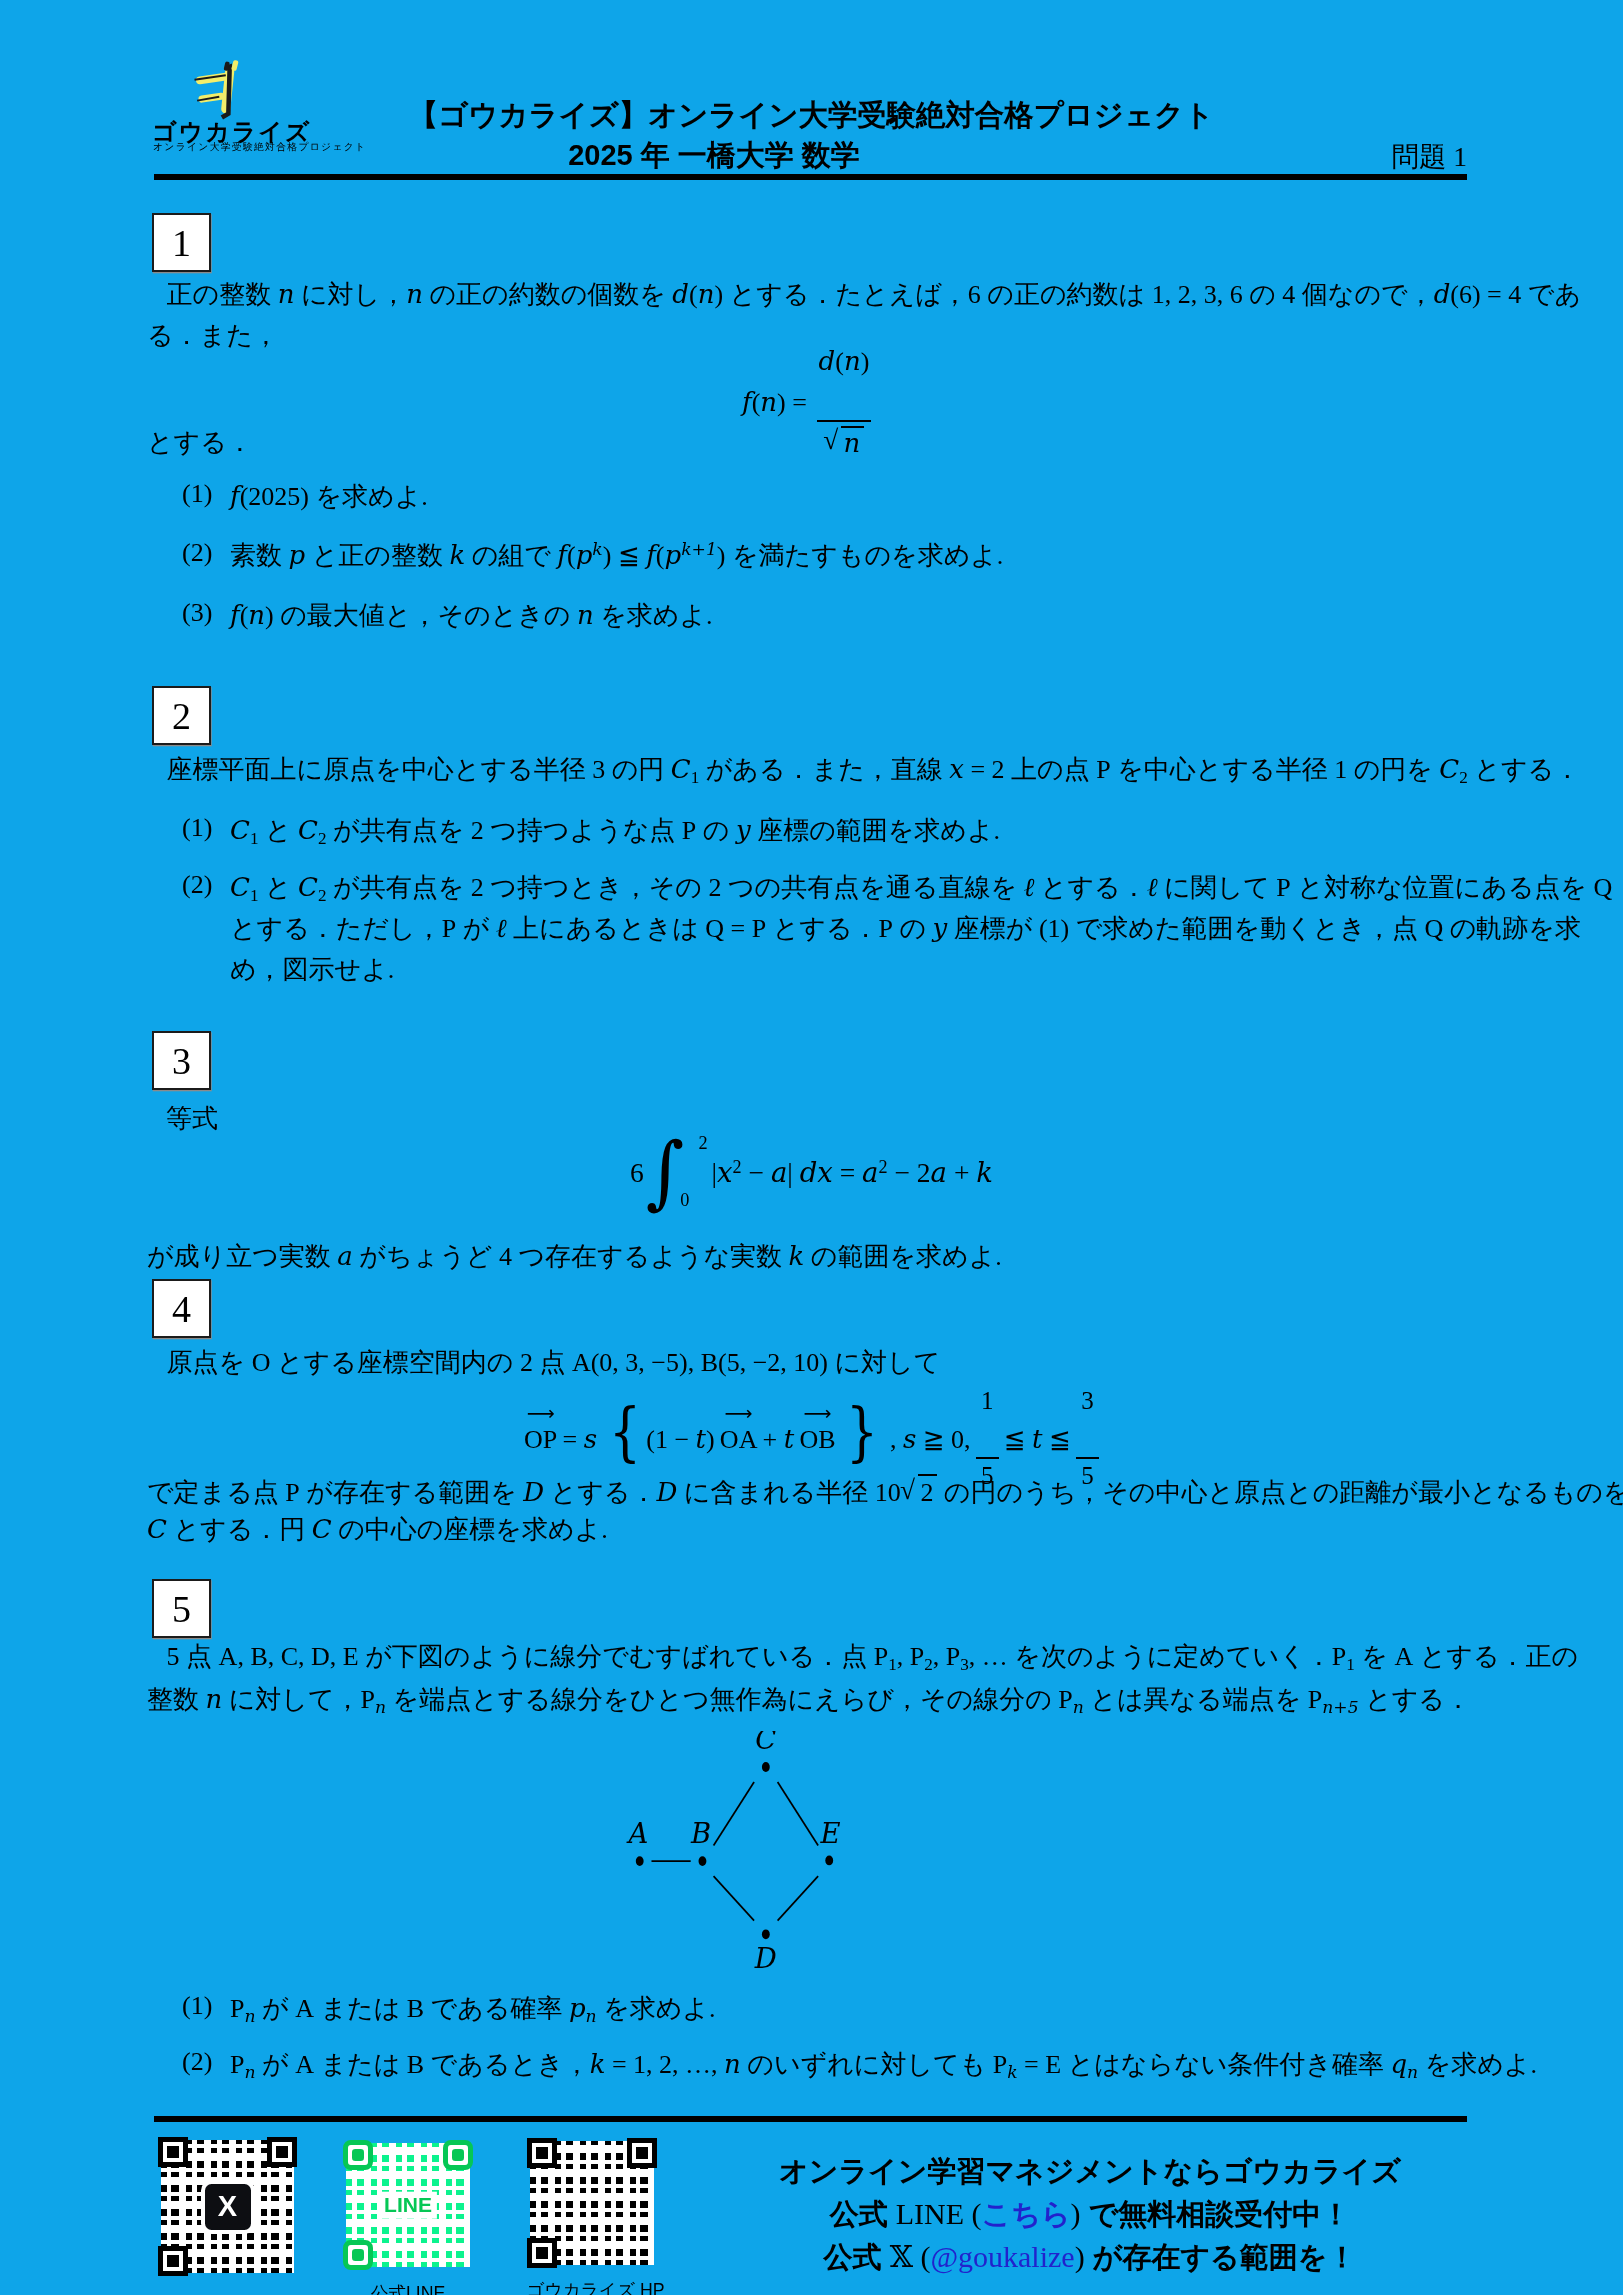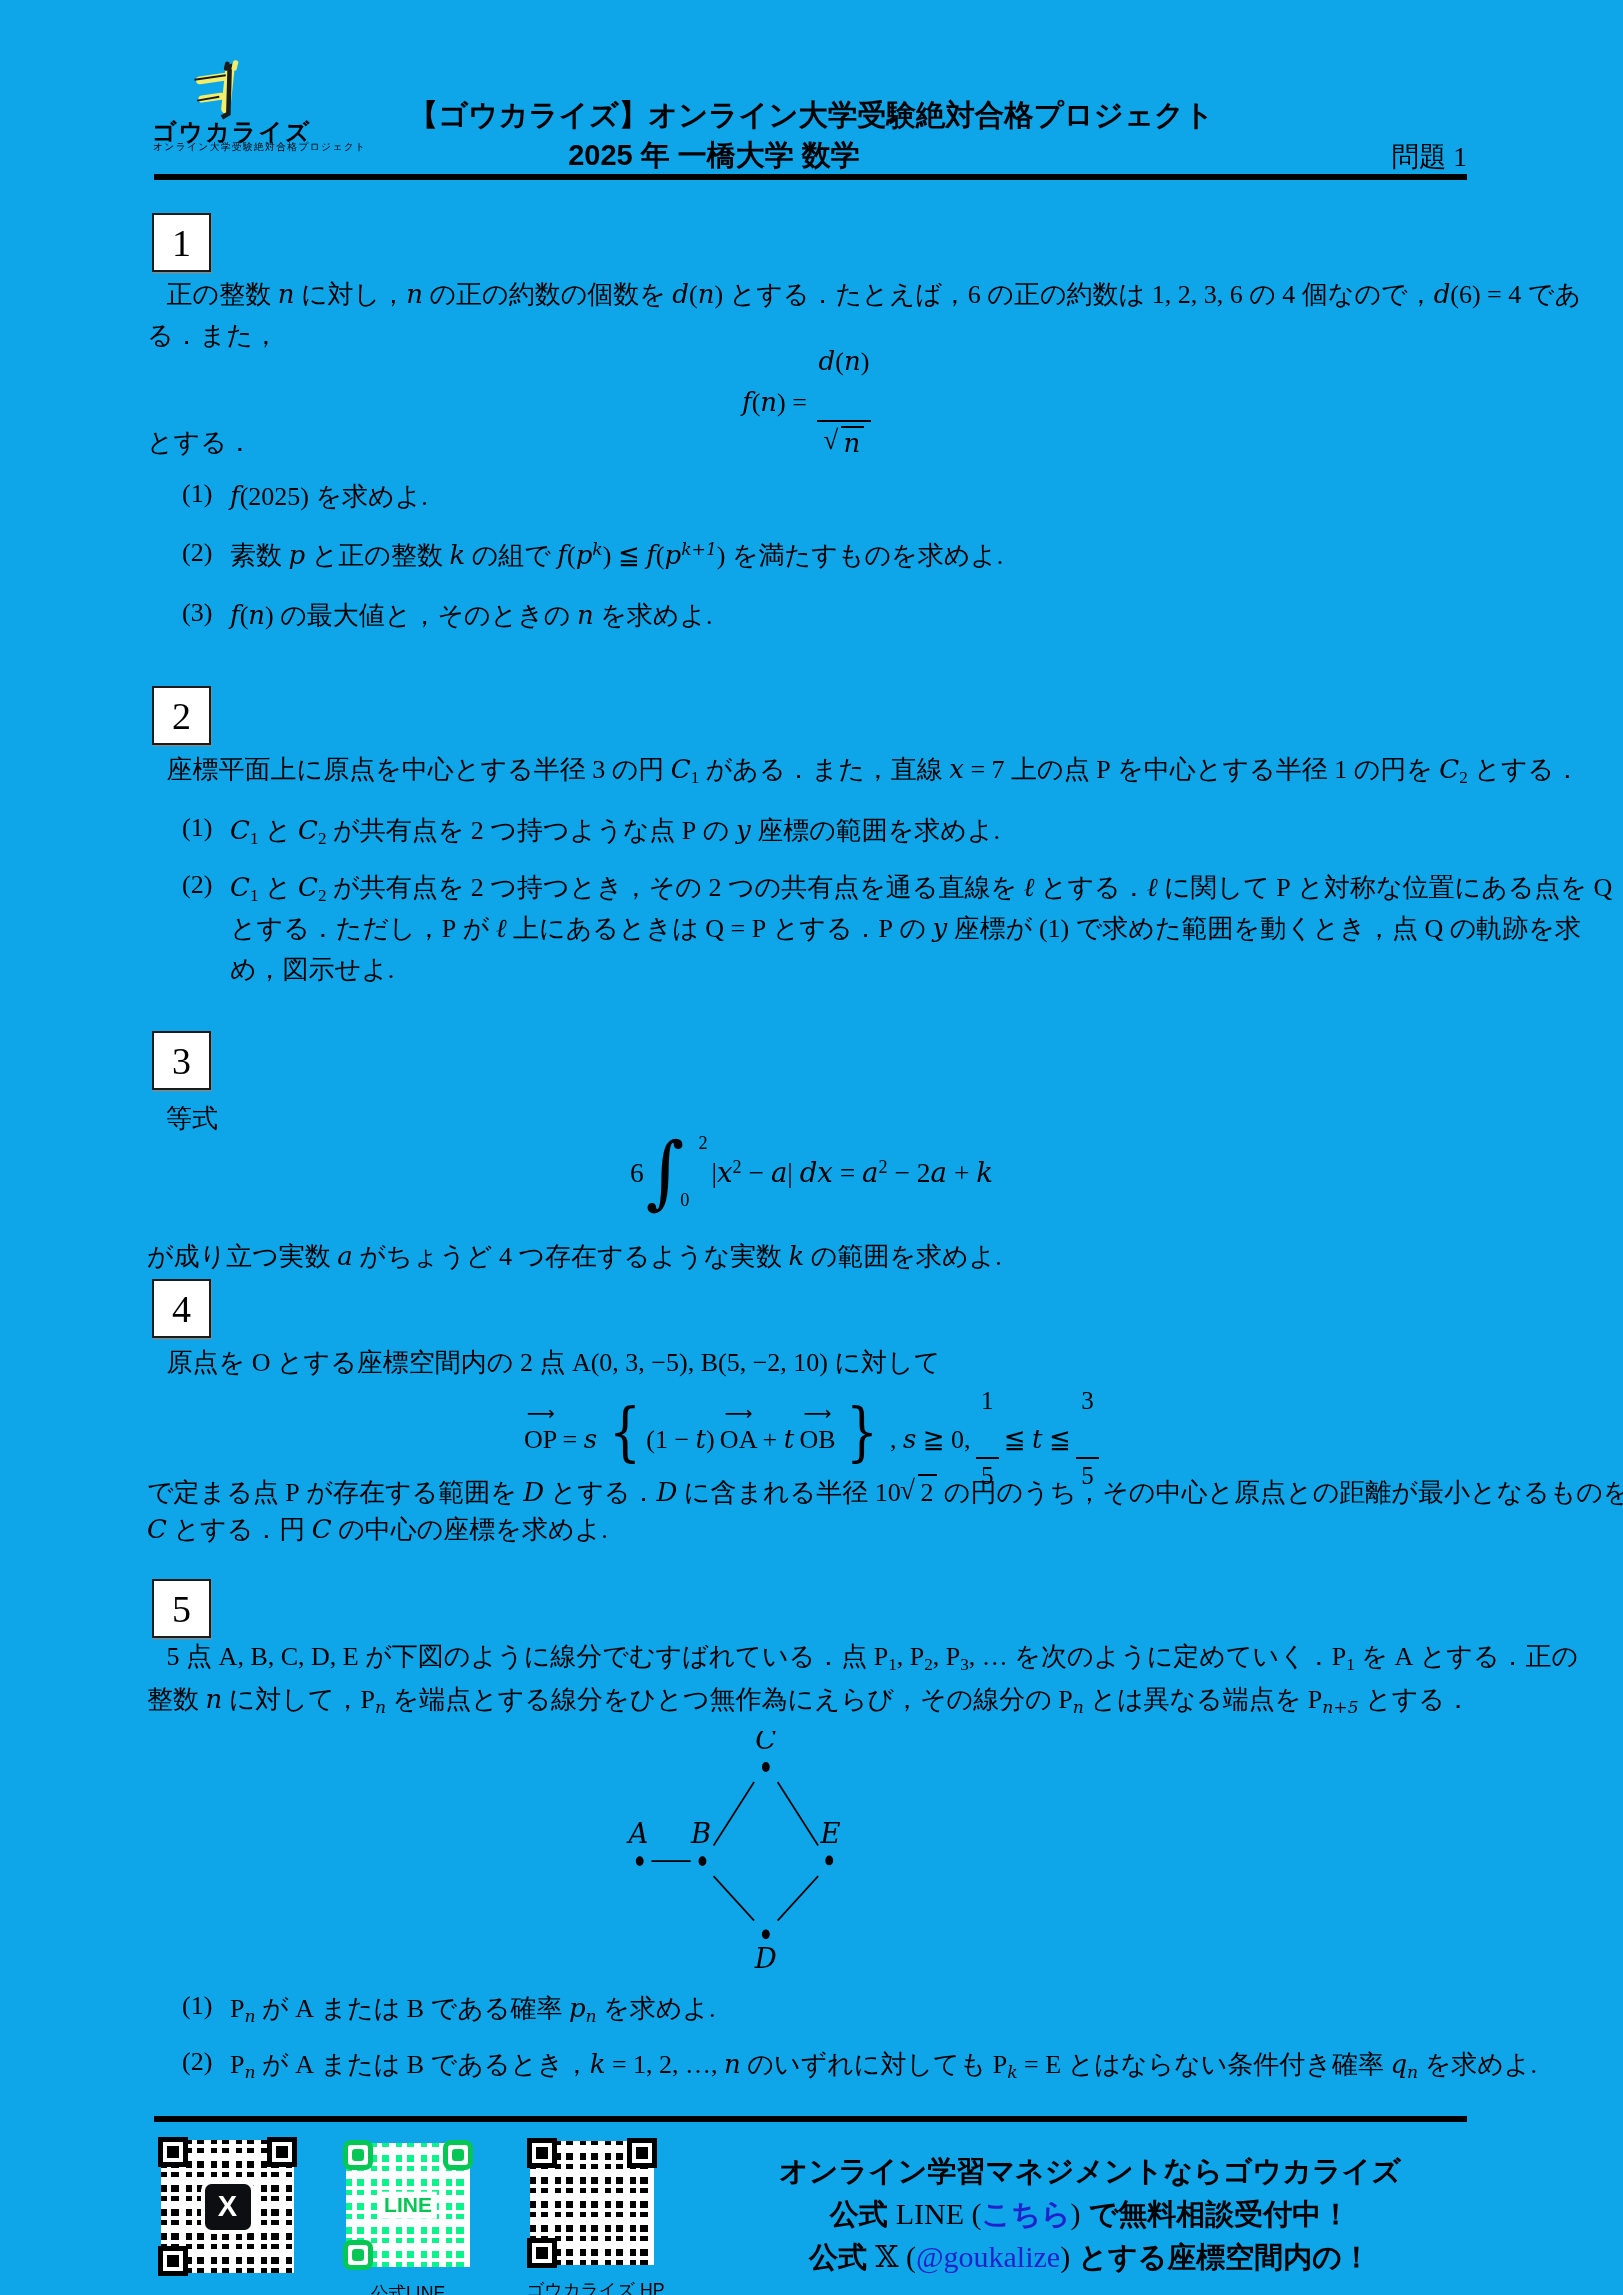--- a/index.html
+++ b/index.html
@@ -128,21 +128,21 @@
       <span class="ilabel">(3)</span>
       <span class="ibody"><span class="m">f</span><span>(</span><span class="m">n</span><span>) の最大値と，そのときの </span><span class="m">n</span><span> を求めよ.</span></span>
     </div>
   </section>
 
   
   <section>
     <div class="abs pbox" style="left:152px;top:686px">
         <span>2</span>
       </div>
-    <div class="abs tline" style="left:147px;top:753px"><span class="indent"><span>座標平面上に原点を中心とする半径 3 の円 </span><span class="m">C</span><sub>1</sub><span> がある．また，直線 </span><span class="m">x</span><span> = 7 上の点 </span><span class="r">P</span><span> を中心とする半径 1 の円を </span><span class="m">C</span><sub>2</sub><span> とする．</span></span></div>
+    <div class="abs tline" style="left:147px;top:753px"><span class="indent"><span>座標平面上に原点を中心とする半径 3 の円 </span><span class="m">C</span><sub>1</sub><span> がある．また，直線 </span><span class="m">x</span><span> = 2 上の点 </span><span class="r">P</span><span> を中心とする半径 1 の円を </span><span class="m">C</span><sub>2</sub><span> とする．</span></span></div>
     <div class="abs item" style="left:182px;top:813px">
       <span class="ilabel">(1)</span>
       <span class="ibody"><span class="m">C</span><sub>1</sub><span> と </span><span class="m">C</span><sub>2</sub><span> が共有点を 2 つ持つような点 </span><span class="r">P</span><span> の </span><span class="m">y</span><span> 座標の範囲を求めよ.</span></span>
     </div>
     <div class="abs item" style="left:182px;top:870px">
       <span class="ilabel">(2)</span>
       <span class="ibody"><span class="m">C</span><sub>1</sub><span> と </span><span class="m">C</span><sub>2</sub><span> が共有点を 2 つ持つとき，その 2 つの共有点を通る直線を </span><span class="m">ℓ</span><span> とする．</span><span class="m">ℓ</span><span> に関して </span><span class="r">P</span><span> と対称な位置にある点を </span><span class="r">Q</span></span>
     </div>
     <div class="abs tline" style="left:230px;top:912px"><span><span>とする．ただし，</span><span class="r">P</span><span> が </span><span class="m">ℓ</span><span> 上にあるときは </span><span class="r">Q</span><span> = </span><span class="r">P</span><span> とする．</span><span class="r">P</span><span> の </span><span class="m">y</span><span> 座標が (1) で求めた範囲を動くとき，点 </span><span class="r">Q</span><span> の軌跡を求</span></span></div>
     <div class="abs tline" style="left:230px;top:954px"><span><span>め，図示せよ.</span></span></div>
@@ -254,17 +254,17 @@
       <div class="f tl"></div>
       <div class="f tr"></div>
       <div class="f bl"></div>
     </div>
 
     <div class="abs qrlabel" style="left:343px;top:2281px;width:130px">公式LINE</div>
     <div class="abs qrlabel" style="left:517px;top:2278px;width:157px">ゴウカライズ HP</div>
 
     <div class="abs flines" style="top:2152px"><span><span>オンライン学習マネジメントならゴウカライズ</span></span></div>
     <div class="abs flines" style="top:2195px"><span><span>公式 </span><span class="r">LINE</span><span class="r"> (</span><span class="blue">こちら</span><span class="r">)</span><span> で無料相談受付中！</span></span></div>
-    <div class="abs flines" style="top:2238px"><span><span>公式 </span><span class="r">𝕏</span><span class="r"> (</span><span class="r blue">@goukalize</span><span class="r">)</span><span> とする座標空間内の！</span></span></div>
+    <div class="abs flines" style="top:2238px"><span><span>公式 </span><span class="r">𝕏</span><span class="r"> (</span><span class="r blue">@goukalize</span><span class="r">)</span><span> が存在する範囲を！</span></span></div>
   </section>
 
 </div>
 
 
 </body></html>

